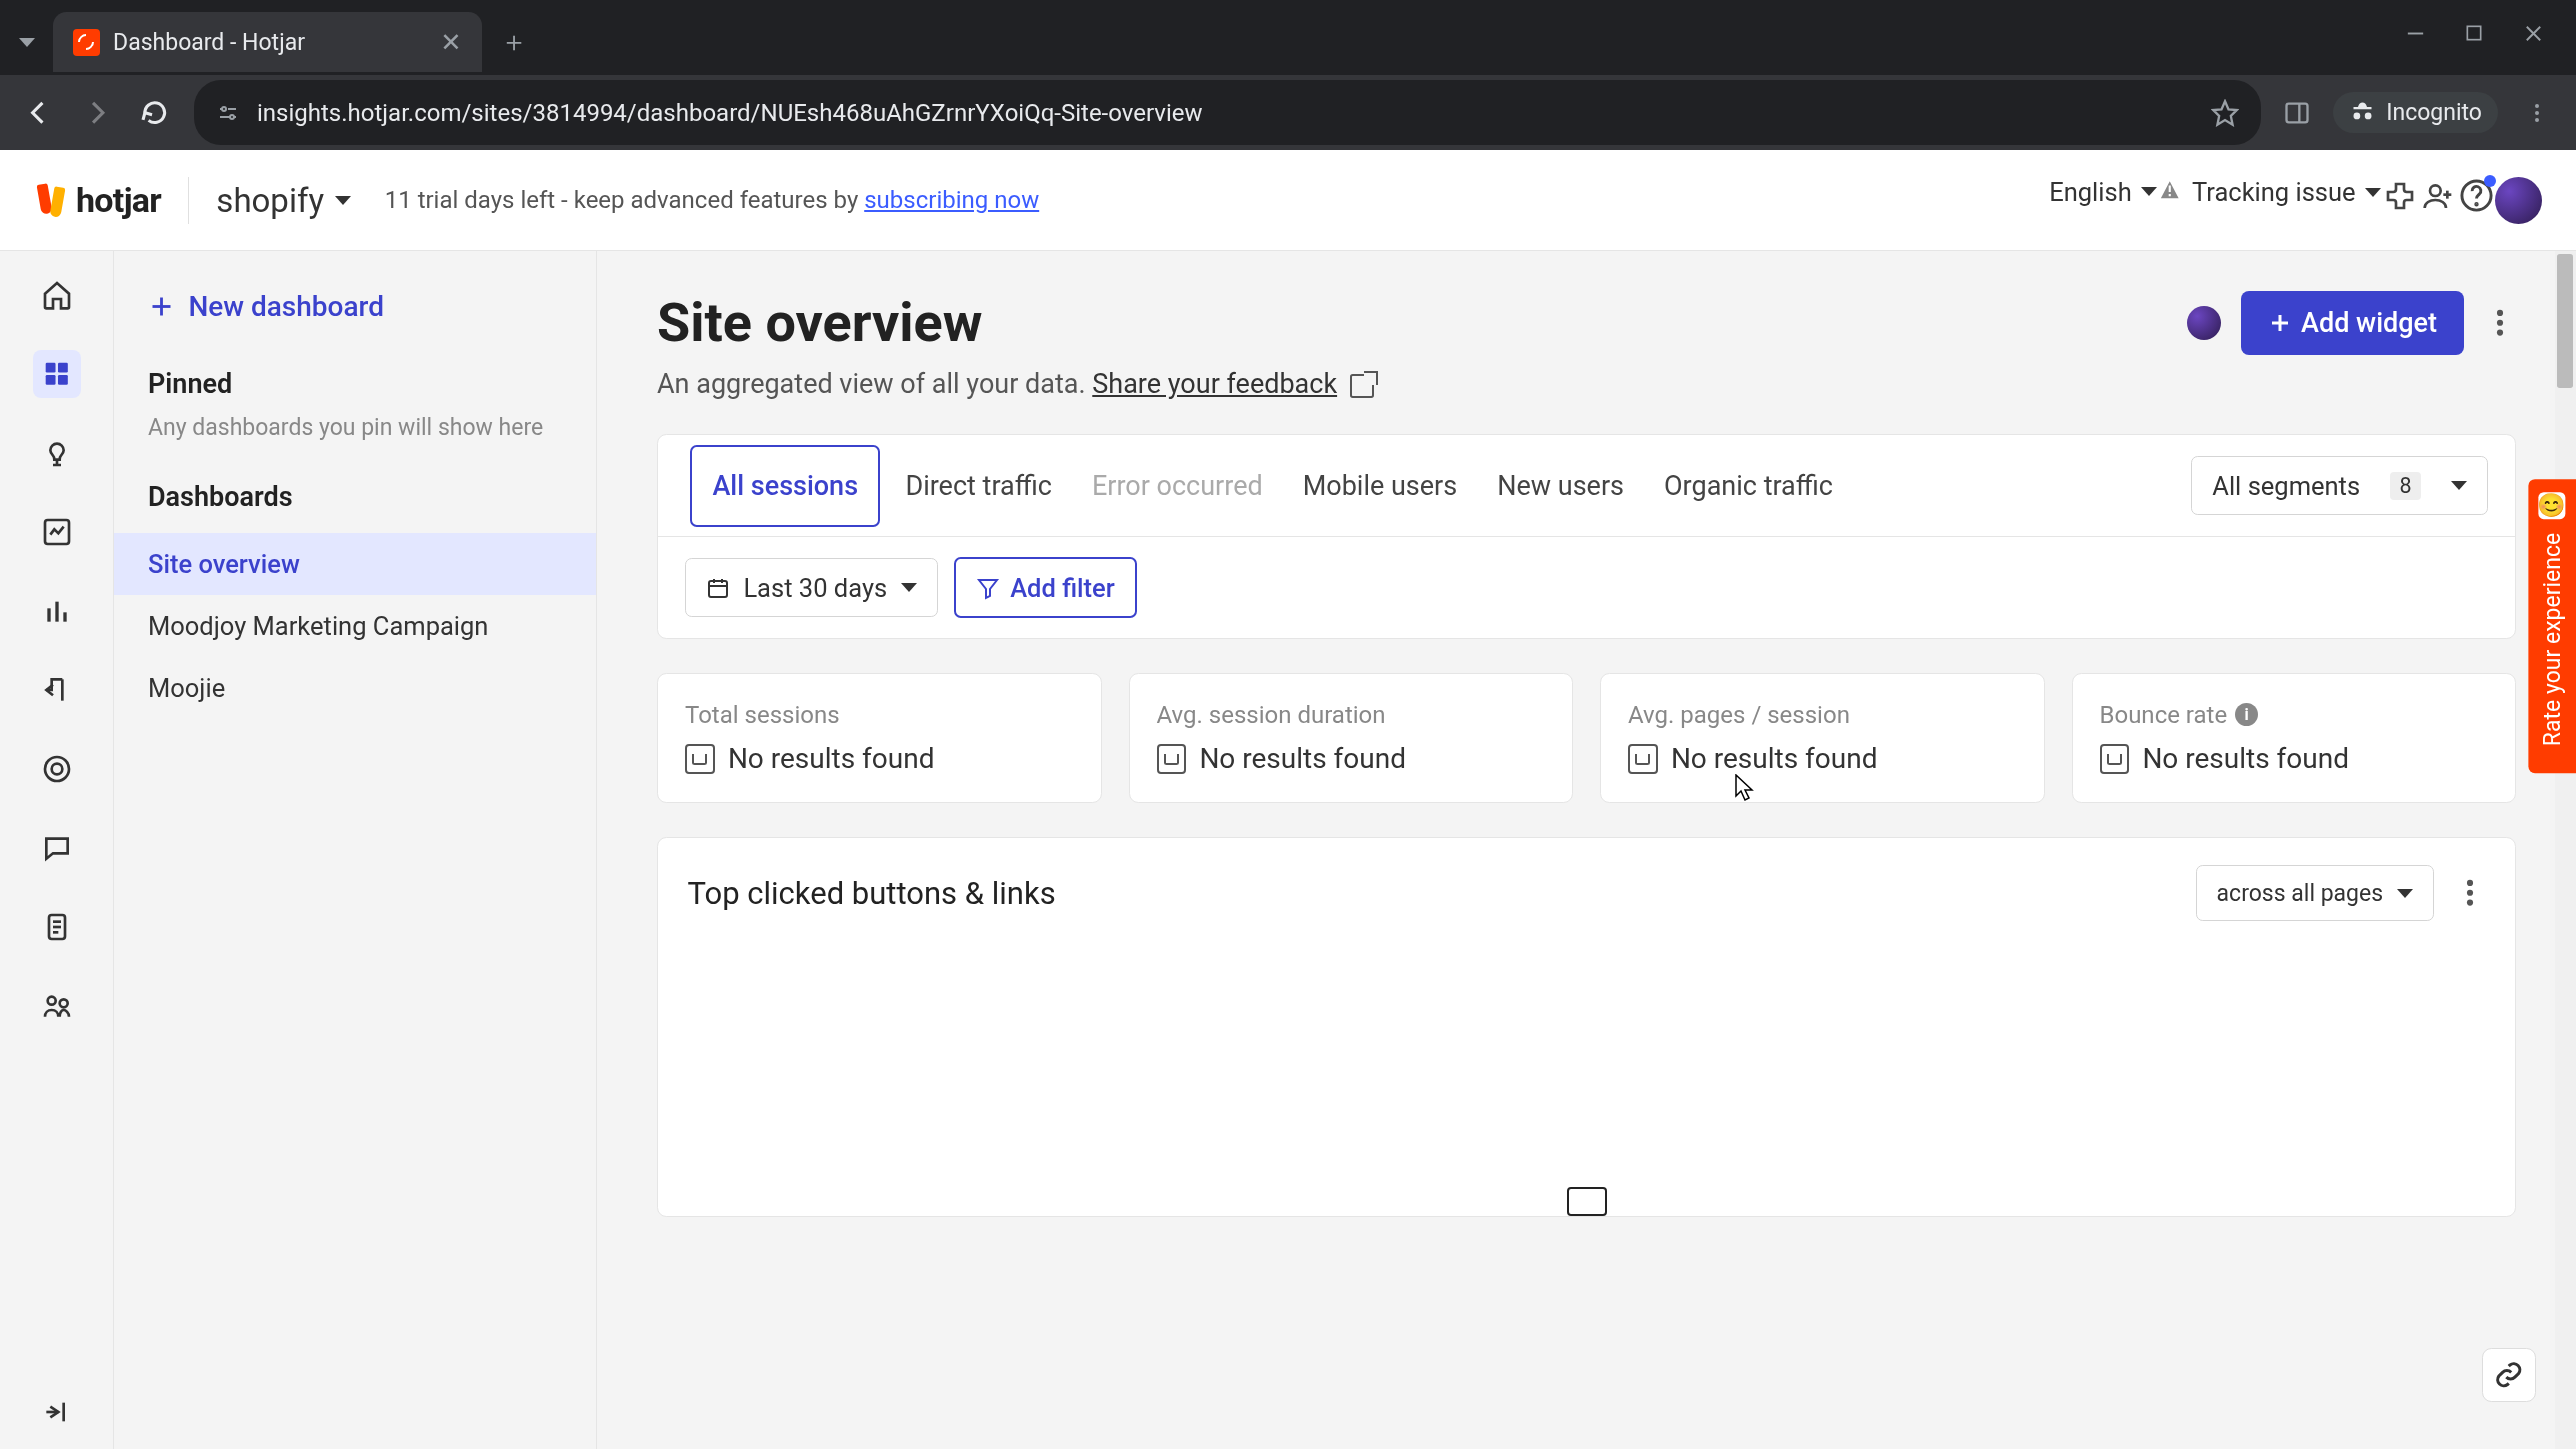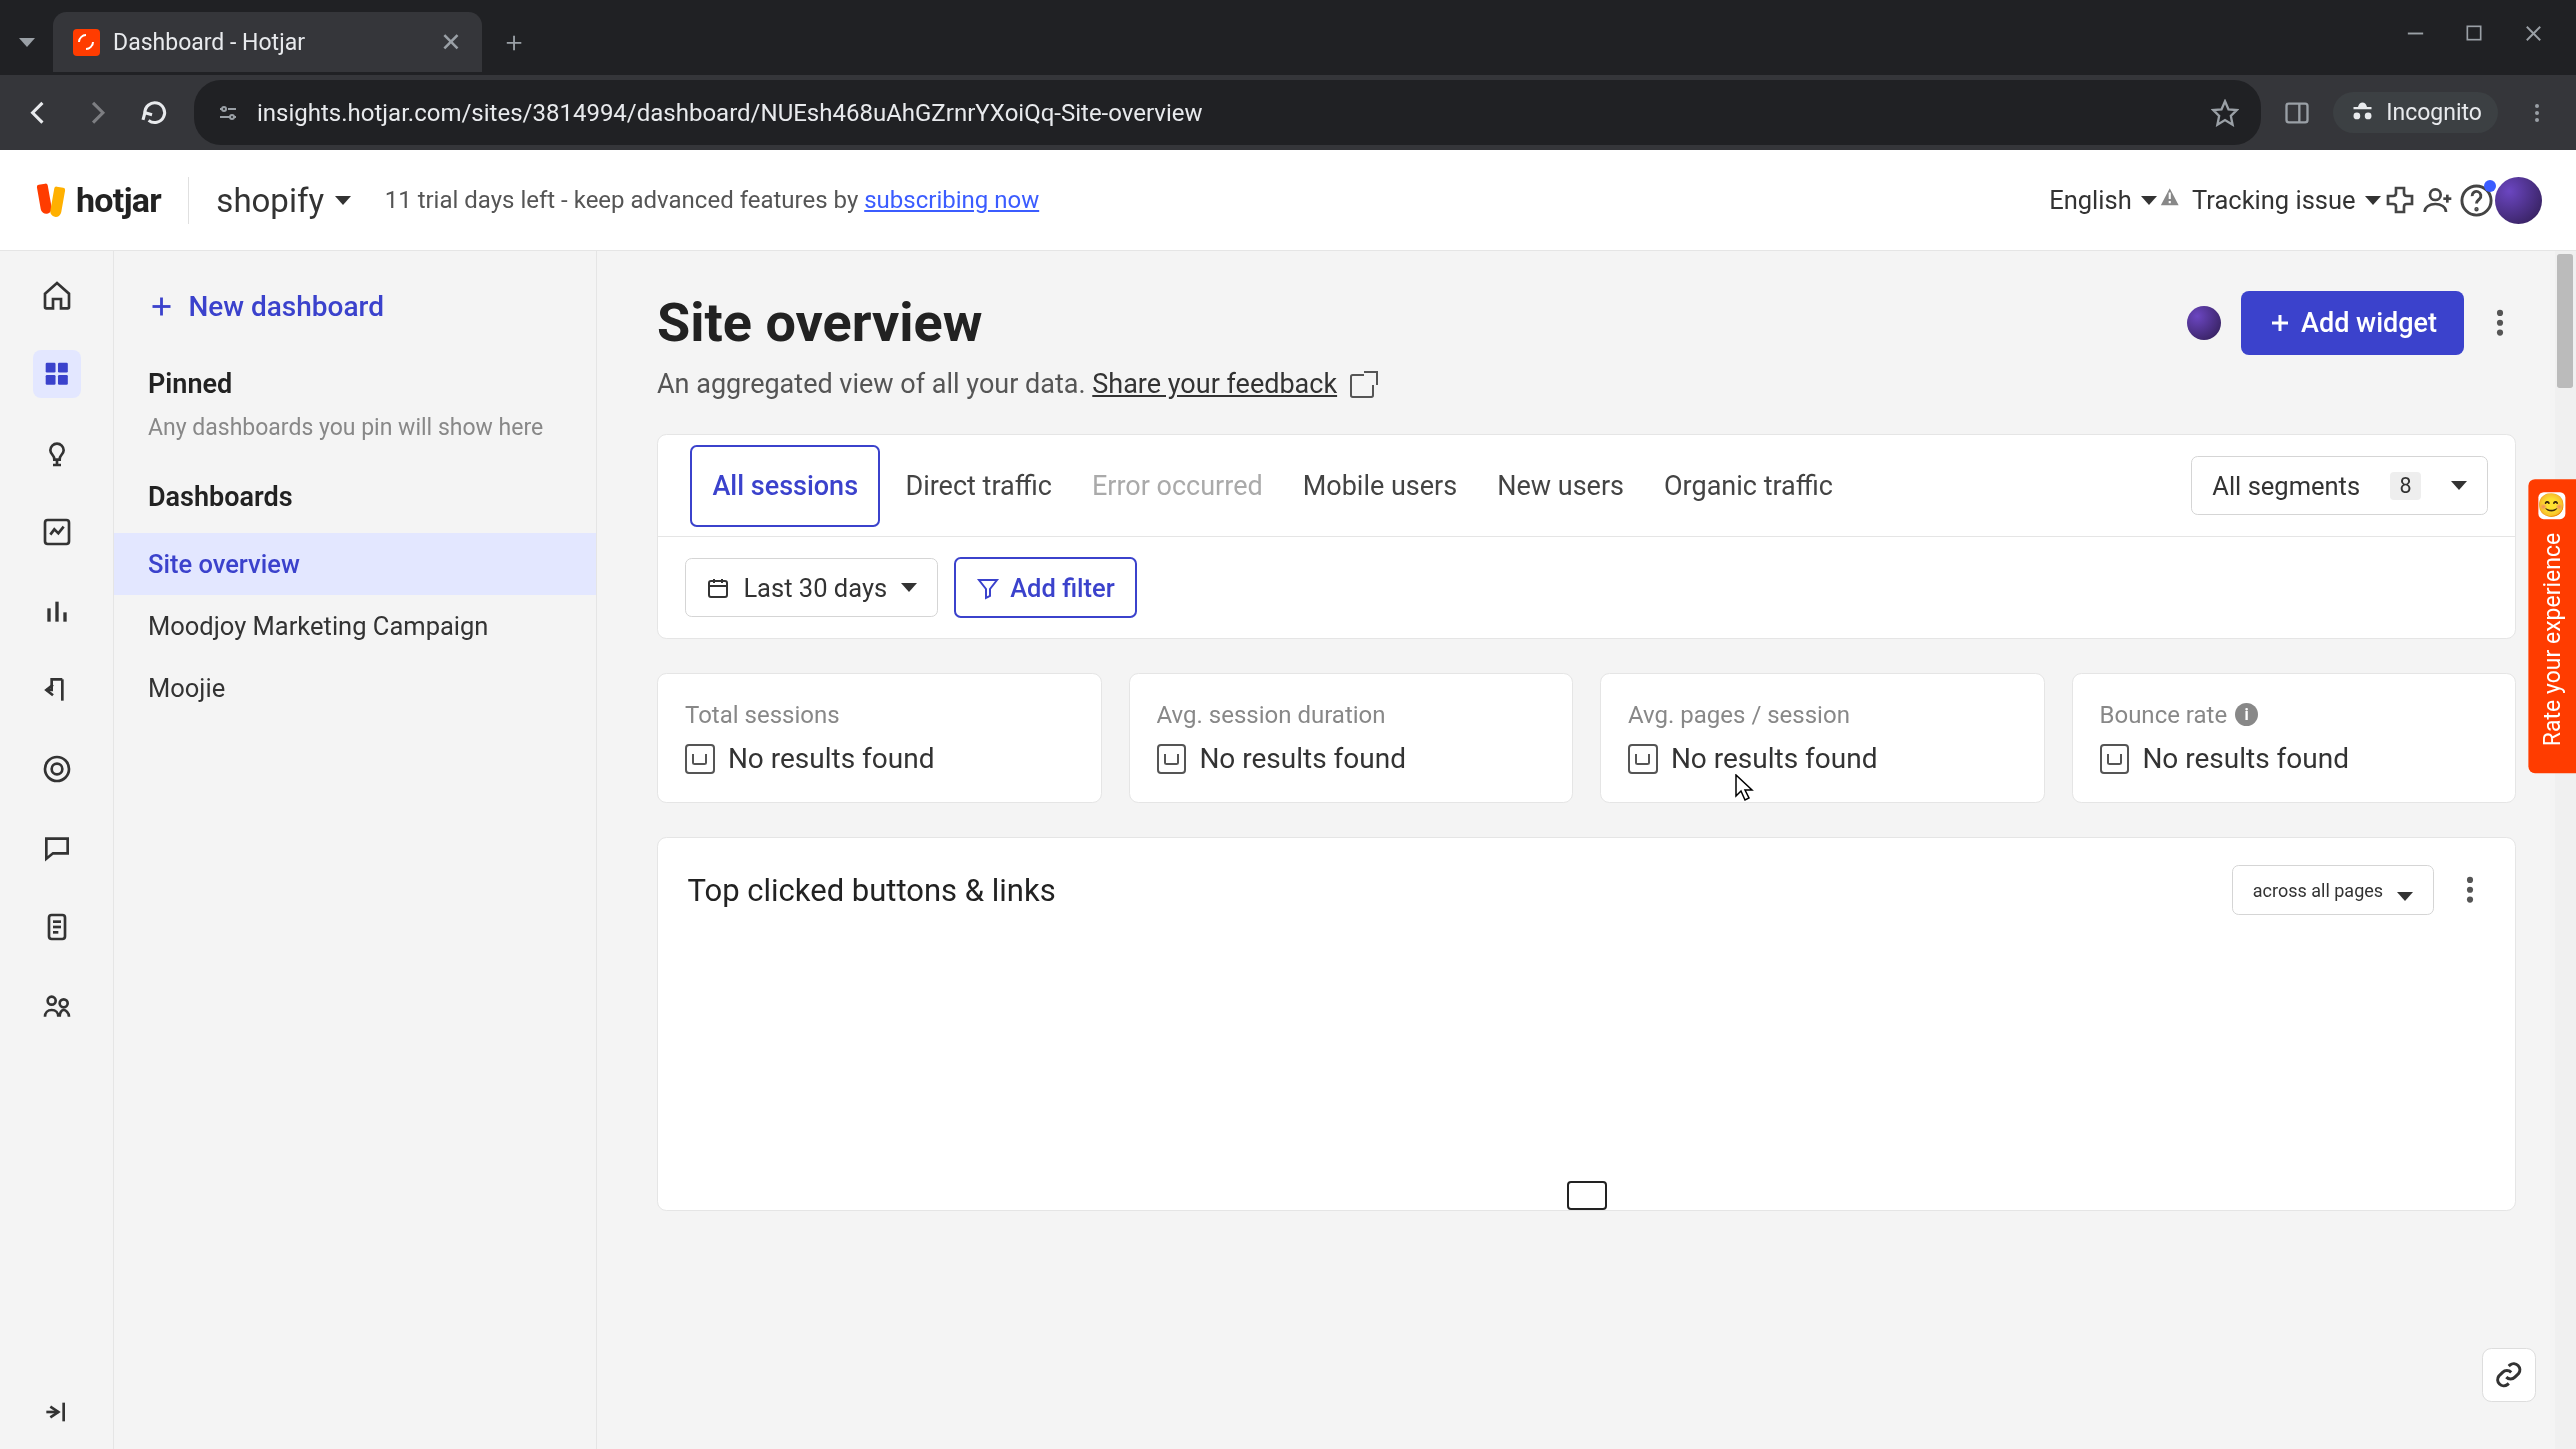--- a/index.html
+++ b/index.html
@@ -36,21 +36,21 @@
 .hj-logo { display:flex; align-items:center; gap:8px; }
 .hj-logo-mark { width:34px; height:34px; position:relative; }
 .hj-logo-mark::before,.hj-logo-mark::after{content:"";position:absolute;width:10.7px;height:29.5px;border-radius:5.4px 5.4px 13.4px 13.4px;}
 .hj-logo-mark::before{background:#ff3c00;left:5.4px;top:1.3px;transform:rotate(-10deg);}
 .hj-logo-mark::after{background:#ffb000;right:5.4px;top:4px;transform:rotate(10deg);}
 .hj-logo-text { font-size:34px; font-weight:700; color:#222; letter-spacing:-0.7px;}
 .hj-divider { width:1.3px; height:47px; background:#e0e0e0; margin:0 27px; }
 .site-selector { display:flex; align-items:center; gap:10.7px; font-size:33px; color:#333; }
 .trial-text { font-size:24px; color:#555; margin-left:34px; }
 .trial-text a { color:#3b5cff; text-decoration:underline; }
-.hj-topbar-right { margin-left:auto; display:flex; align-items:center; }
+.hj-topbar-right { margin-left:auto; display:flex; align-items:flex-start; }
 .lang-select { display:flex; align-items:center; gap:9.4px; font-size:25.5px; color:#333; }
 .tracking-issue { display:flex; align-items:center; gap:9.4px; font-size:25.5px; color:#333; }
 .tracking-issue .warn { color:#888; }
 .top-icon-btn { width:38px; height:38px; color:#444; display:flex; align-items:center; justify-content:center; position:relative;}
 .top-icon-btn .dot { position:absolute; top:-1.3px; right:-1.3px; width:12px; height:12px; background:#3b5cff; border-radius:50%; }
 .avatar { width:47px; height:47px; border-radius:50%; background:radial-gradient(circle at 30% 30%, #6b46c1, #2d1b4e); }
 
 
 .body { display:flex; width:100%; height:100%; padding-top:101px; }
 
@@ -104,21 +104,21 @@
 .info-dot { width:23px; height:23px; border-radius:50%; background:#888; color:#fff; font-size:16px; font-weight:bold; display:inline-flex; align-items:center; justify-content:center;}
 .metric-value { display:flex; align-items:center; gap:13.4px; font-size:28px; color:#333;}
 .empty-box { width:29.5px; height:29.5px; border:2px solid #555; border-radius:4px; position:relative;}
 .empty-box::after{content:"";position:absolute;left:5.4px;right:5.4px;bottom:6.7px;height:9.4px;border:2px solid #555;border-top:none;border-radius:0 0 2.7px 2.7px;}
 
 
 .widget-panel { background:#fff; border:1.3px solid #e5e5e5; border-radius:9.4px; }
 .widget-header { display:flex; align-items:center; padding:27px 29.5px;}
 .widget-title { font-size:31px; font-weight:400; color:#222;}
 .widget-header-right { margin-left:auto; display:flex; align-items:center; gap:20px;}
-.scope-select { display:flex; align-items:flex-end; gap:13.4px; border:1.3px solid #d5d5d5; border-radius:6.7px; padding:13.4px 20px; font-size:18px; color:#333;}
+.scope-select { display:flex; align-items:center; gap:13.4px; border:1.3px solid #d5d5d5; border-radius:6.7px; padding:13.4px 20px; font-size:23px; color:#333;}
 .widget-body { min-height:268px; display:flex; align-items:flex-end; justify-content:center; }
 .placeholder-rect { width:40px; height:29.5px; border:2.7px solid #222; border-radius:4px; margin-bottom:0;}
 
 
 .feedback-tab { position:absolute; right:0; top:329px; background:#ff3c00; color:#fff; writing-mode:vertical-rl; transform:rotate(180deg); padding:27px 10.7px 13.4px; font-size:23px; border-radius:0 6.7px 6.7px 0; display:flex; align-items:center; gap:13.4px;}
 .feedback-tab .emoji { writing-mode:horizontal-tb; transform:rotate(180deg); width:27px; height:27px; background:#fff; border-radius:5.4px; display:flex; align-items:center; justify-content:center;}
 
 
 .link-fab { position:absolute; right:40px; bottom:47px; width:54px; height:54px; background:#fff; border:1.3px solid #ddd; border-radius:9.4px; display:flex; align-items:center; justify-content:center; color:#333;}
 

